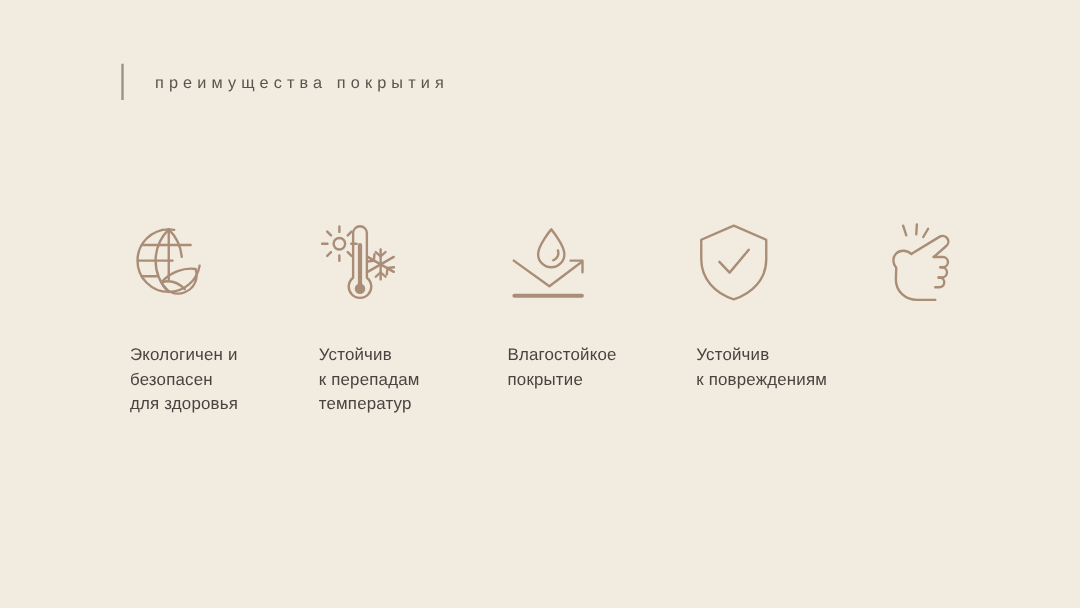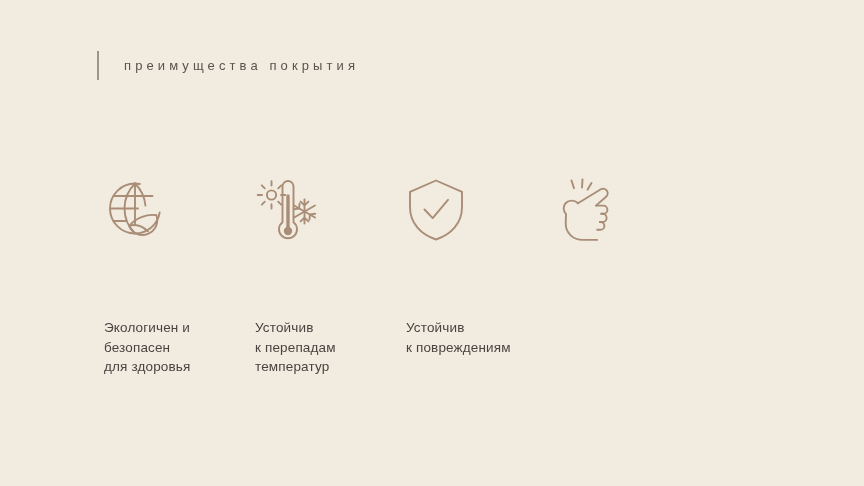--- a/index.html
+++ b/index.html
@@ -57,21 +57,20 @@
     width: 712px;
     display: flex;
     align-items: flex-start;
   }
   .feature {
     width: 151px;
     flex: 0 0 151px;
     display: flex;
     flex-direction: column;
     align-items: flex-start;
-    gap: 44px;
   }
   .feature-icon {
     height: 68px;
     width: 70px;
     display: flex;
     align-items: center;
     justify-content: flex-start;
   }
   .feature-icon svg {
     display: block;
@@ -137,20 +136,37 @@
           <path d="M49.5 43.8 45.6 47.4M49.5 43.8l3.9 3.6"></path>
           <path d="m44 34.6-5.2.6M44 34.6l.6-5.2"></path>
           <path d="m55 40.4 5.2-.6M55 40.4l-.6 5.2"></path>
         </svg>
       </div>
       <div class="feature-label">Устойчив
 к перепадам
 температур</div>
     </div>
 
+    <div class="feature">
+      <div class="feature-icon">
+        <svg width="70" height="66" viewBox="0 0 70 66" fill="none" stroke="#A98D76" stroke-width="1.9" stroke-linecap="round" stroke-linejoin="round">
+
+          <path d="M35 6.5c0 0-10.5 12.6-10.5 19.8a10.5 10.5 0 0 0 21 0C45.5 19.1 35 6.5 35 6.5z"></path>
+
+          <path d="M40.4 23.4c.8 3.4-.6 6.4-3.8 7.8"></path>
+
+          <path d="M5 31.5 33.5 52 59 32.8"></path>
+          <path d="M50.5 31.5H60v9.3"></path>
+
+          <path d="M5.5 59.5h54" stroke-width="3.2"></path>
+        </svg>
+      </div>
+      <div class="feature-label">Влагостойкое
+покрытие</div>
+    </div>
 
     <div class="feature">
       <div class="feature-icon">
         <svg width="60" height="68" viewBox="0 0 60 68" fill="none" stroke="#A98D76" stroke-width="1.9" stroke-linecap="round" stroke-linejoin="round">
           <path d="M30 4.5 56 15.8v15.5C56 47 45.3 58.6 30 63.5 14.7 58.6 4 47 4 31.3V15.8L30 4.5z"></path>
           <path d="m18.5 33.5 8.2 8.6L42 23.8"></path>
         </svg>
       </div>
       <div class="feature-label">Устойчив
 к повреждениям</div>

